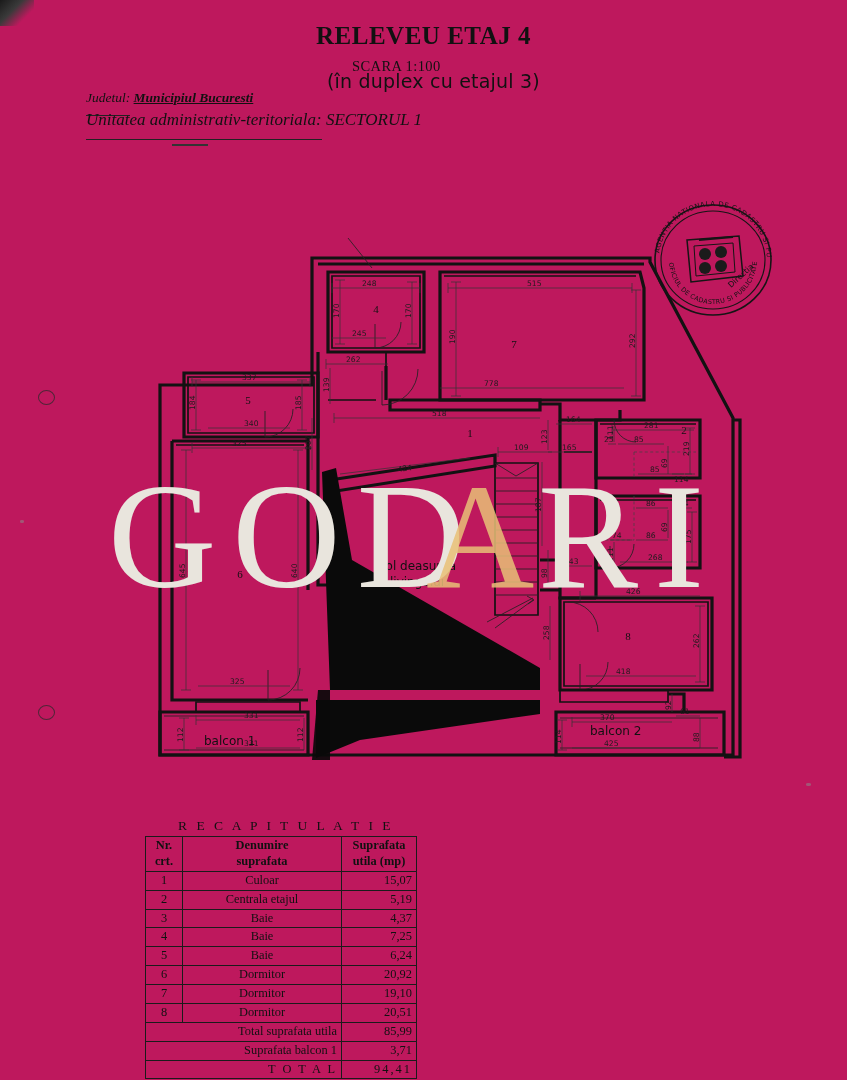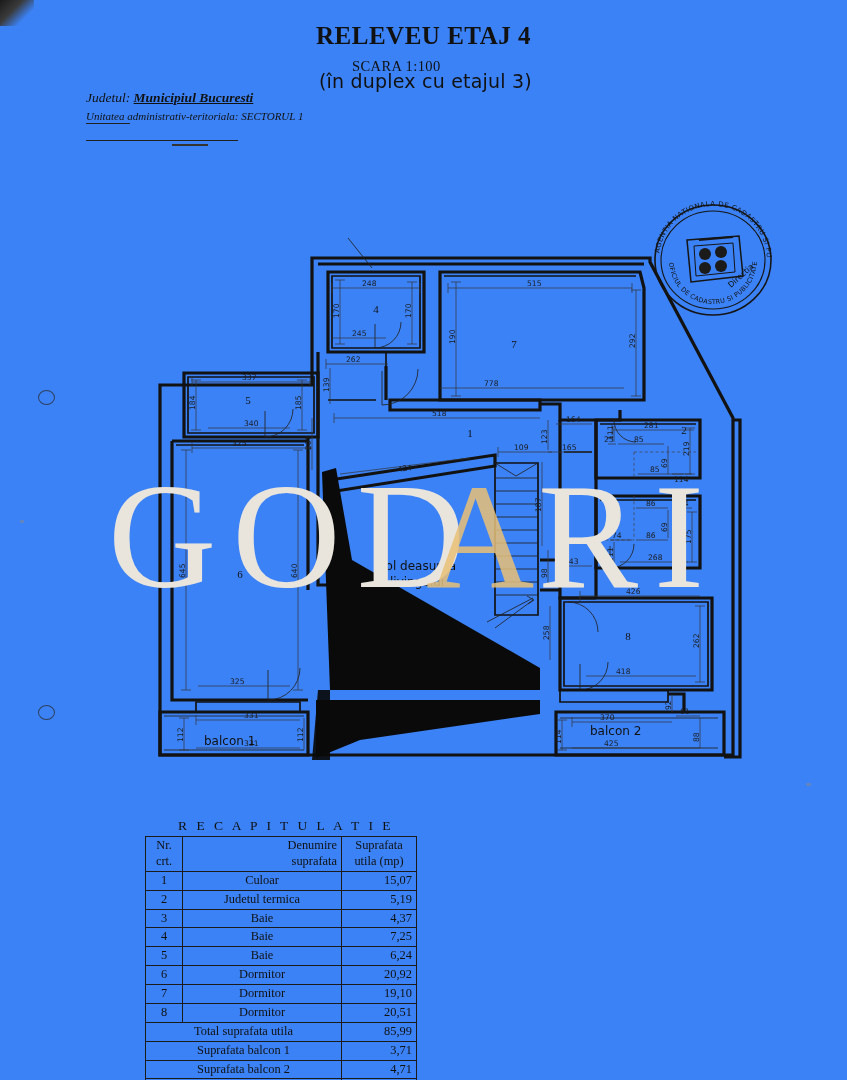--- a/index.html
+++ b/index.html
@@ -1,21 +1,21 @@
 <!DOCTYPE html>
 <html><head>
 <meta charset="utf-8">
 <title>Releveu Etaj 4</title>
 <style>
   html,body{margin:0;padding:0;background:#fff;}
   body{
     width:847px;height:1080px;position:relative;overflow:hidden;
     font-family:"Liberation Serif", serif;color:#111;
   }
-  .page{position:absolute;inset:0;background:#3b82f6;}
+  .page{position:absolute;inset:0;background:#be185d;}
 
   
   .corner-smudge{
     position:absolute;left:0;top:0;width:34px;height:26px;
     background:linear-gradient(135deg,#1a1a1a 0%,#3a3a3a 38%,rgba(255,255,255,0) 72%);
   }
   .punch{
     position:absolute;width:15px;height:13px;border:1.6px solid #2b2b2b;
     border-radius:50%;opacity:.75;
   }
@@ -23,31 +23,31 @@
 
   
   .title{
     position:absolute;left:0;right:0;top:22px;text-align:center;
     font-weight:bold;font-size:25px;letter-spacing:.5px;
   }
   .scara{
     position:absolute;left:352px;top:58px;font-size:14.5px;letter-spacing:.4px;
   }
   .duplex{
-    position:absolute;left:319px;top:70px;font-size:19px;
+    position:absolute;left:327px;top:70px;font-size:19px;
     font-family:"DejaVu Sans", sans-serif;letter-spacing:.2px;
   }
   .judet{
     position:absolute;left:86px;top:90px;font-size:13.5px;font-style:italic;
   }
   .judet b{font-style:italic;text-decoration:underline;}
   .uat{
-    position:absolute;left:86px;top:110px;font-size:11px;font-style:italic;
-  }
-  .uline{border-bottom:1.1px solid #222;padding-bottom:18px;}
+    position:absolute;left:86px;top:110px;font-size:17px;font-style:italic;
+  }
+  .uline{border-bottom:1.1px solid #222;padding-bottom:10px;}
   .dash{position:absolute;left:172px;top:144px;width:36px;height:2px;background:#333;}
 
   
   .plan{position:absolute;left:0;top:0;width:847px;height:800px;}
 
   
   .watermark{
     position:absolute;left:108px;top:455px;width:640px;height:175px;
     pointer-events:none;
   }
@@ -68,23 +68,23 @@
   table.recap{
     position:absolute;left:145px;top:836px;border-collapse:collapse;
     font-size:12.4px;font-family:"Liberation Serif", serif;
   }
   table.recap td,table.recap th{
     border:1.1px solid #1b1b1b;padding:1px 4px;line-height:1.28;
   }
   .c-nr{width:28px;text-align:center;}
   .c-den{width:150px;text-align:center;}
   .c-sup{width:66px;text-align:right;}
-  .th-nr,.th-den,.th-sup{text-align:center;font-weight:normal;vertical-align:middle;}
-  .th-den{text-align:right;margin-top:48px;}
-  .row-span{text-align:center;}
+  .th-nr,.th-den,.th-sup{text-align:center;font-weight:bold;vertical-align:middle;}
+  .th-den{text-align:center;margin-top:48px;}
+  .row-span{text-align:right;}
   .total-row td{font-weight:normal;letter-spacing:2px;}
   .t-lbl{letter-spacing:2.2px;}
 </style>
 </head>
 <body>
 
 <div class="page">
 
   <div class="corner-smudge"></div>
   <div class="punch" style="left:38px;top:390px;"></div>
@@ -422,21 +422,21 @@
       </tr>
     </thead>
     <tbody>
       <tr>
         <td class="c-nr">1</td>
         <td class="c-den">Culoar</td>
         <td class="c-sup">15,07</td>
       </tr>
       <tr>
         <td class="c-nr">2</td>
-        <td class="c-den">Judetul termica</td>
+        <td class="c-den">Centrala etajul</td>
         <td class="c-sup">5,19</td>
       </tr>
       <tr>
         <td class="c-nr">3</td>
         <td class="c-den">Baie</td>
         <td class="c-sup">4,37</td>
       </tr>
       <tr>
         <td class="c-nr">4</td>
         <td class="c-den">Baie</td>
@@ -463,24 +463,20 @@
         <td class="c-sup">20,51</td>
       </tr>
       <tr>
         <td class="row-span" colspan="2">Total suprafata utila</td>
         <td class="c-sup">85,99</td>
       </tr>
       <tr>
         <td class="row-span" colspan="2">Suprafata balcon 1</td>
         <td class="c-sup">3,71</td>
       </tr>
-      <tr>
-        <td class="row-span" colspan="2">Suprafata balcon 2</td>
-        <td class="c-sup">4,71</td>
-      </tr>
       <tr class="total-row">
         <td class="row-span t-lbl" colspan="2">T O T A L</td>
         <td class="c-sup">94,41</td>
       </tr>
     </tbody>
   </table>
 
 </div>
 
 </body></html>

